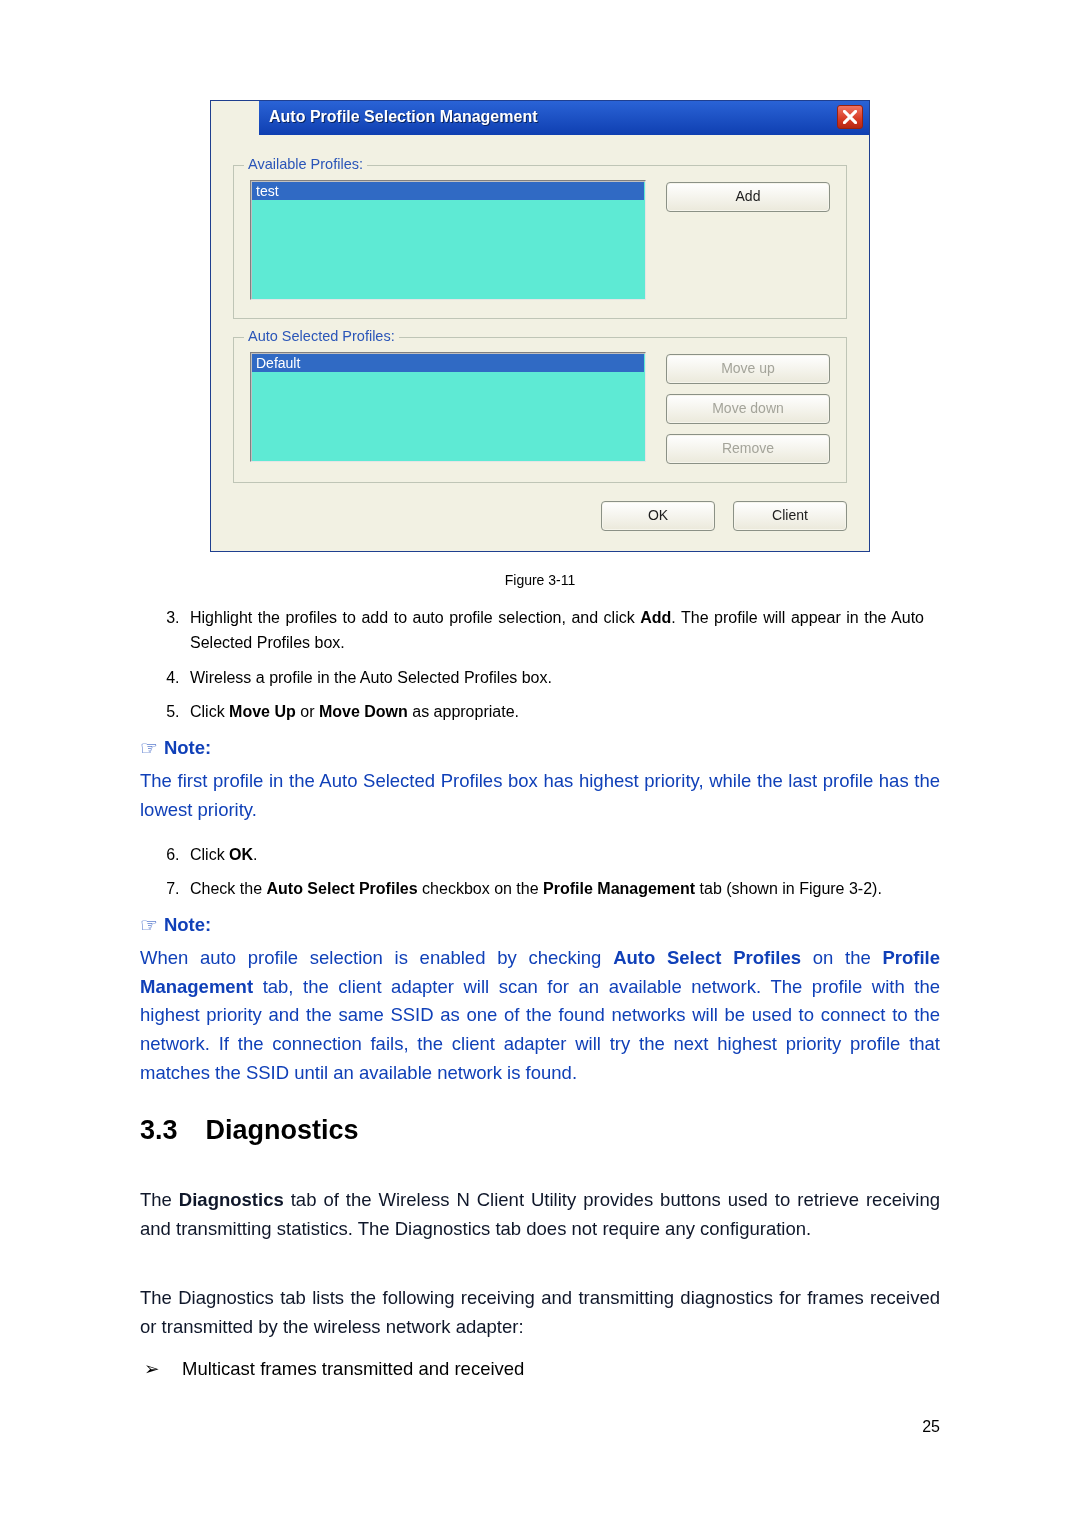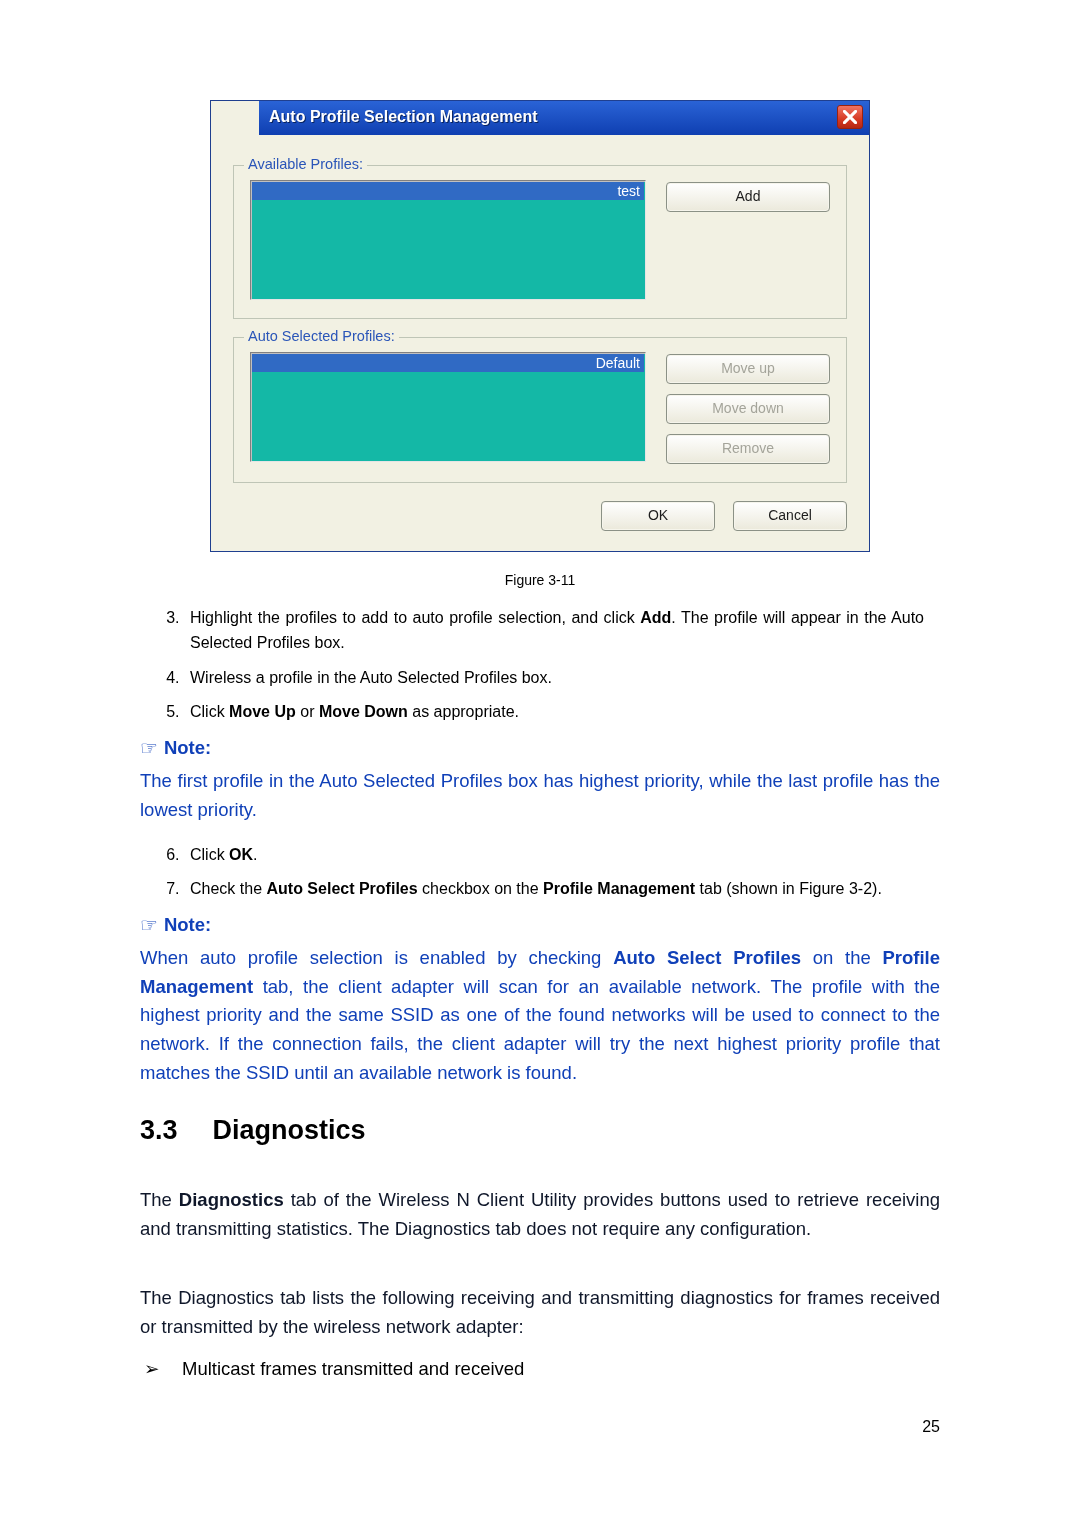--- a/index.html
+++ b/index.html
@@ -71,28 +71,27 @@
     color: #2a55b8;
   }
   .field-row {
     display: flex;
     align-items: flex-start;
     gap: 20px;
   }
   .listbox {
     flex: 1;
     height: 118px;
-    background: #14b8a6;
+    background: #5eead4;
     border-top: 1px solid #808080;
     border-left: 1px solid #808080;
     border-right: 1px solid #e5e5e5;
     border-bottom: 1px solid #e5e5e5;
     box-shadow: inset 1px 1px 0 #c0c0c0;
     overflow: hidden;
-    text-align: right;
   }
   .listbox.short { height: 108px; }
   .list-item {
     background: #306ac4;
     color: #fff;
     font-size: 14px;
     padding: 1px 4px;
     margin: 1px;
   }
   .btn-col {
@@ -160,21 +159,21 @@
   .note-body {
     color: #1040b8;
     font-size: 18.5px;
     line-height: 1.55;
     margin-top: 8px;
     text-align: justify;
   }
   .note-body .bold { color: #1040b8; }
   .section-heading {
     display: flex;
-    gap: 35px;
+    gap: 28px;
     font-size: 27px;
     font-weight: bold;
     margin-top: 28px;
     margin-bottom: 18px;
     color: #000;
   }
   .para {
     font-size: 18.5px;
     line-height: 1.55;
     text-align: justify;
@@ -236,21 +235,21 @@
             </div>
             <div class="btn-col">
               <div class="win-btn disabled">Move up</div>
               <div class="win-btn disabled">Move down</div>
               <div class="win-btn disabled">Remove</div>
             </div>
           </div>
         </div>
         <div class="dialog-actions">
           <div class="win-btn">OK</div>
-          <div class="win-btn">Cancel</div>
+          <div class="win-btn">Client</div>
         </div>
       </div>
     </div>
   </div>
 
   <div class="figure-caption">Figure 3-11</div>
 
   <ol class="steps" start="3">
     <li>
       <span>Highlight the profiles to add to auto profile selection, and click </span><span class="bold">Add</span><span>. The profile will appear in the Auto Selected Profiles box.</span>

